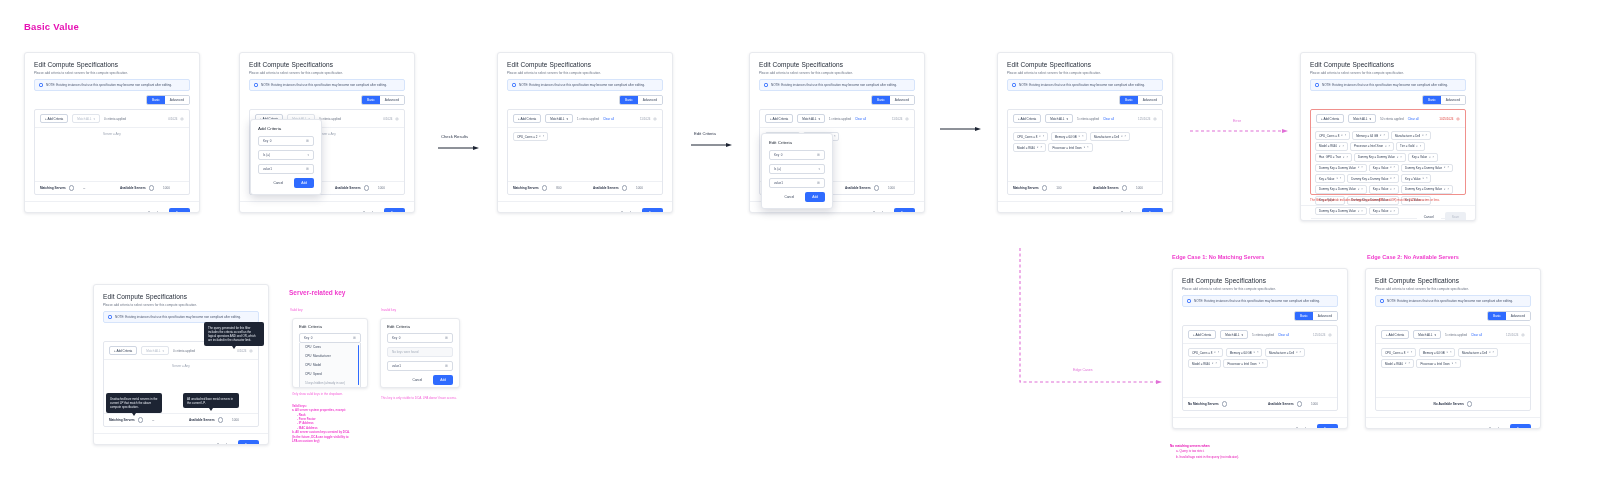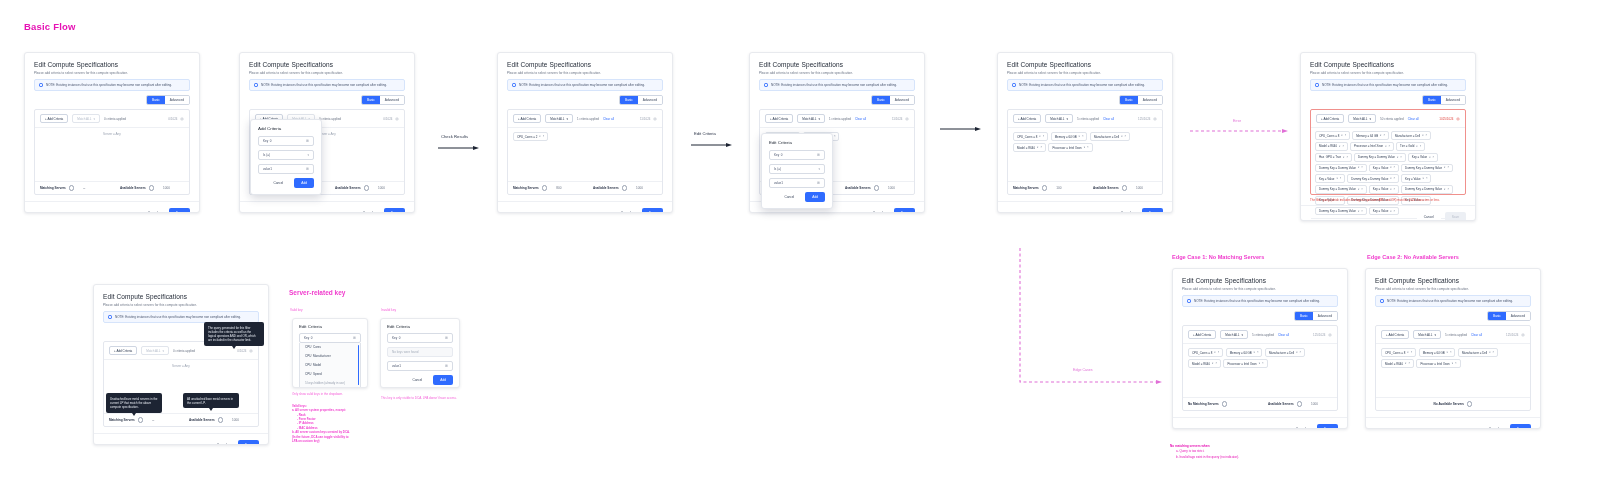--- a/index.html
+++ b/index.html
@@ -120,21 +120,21 @@
   .arrow-lab{position:absolute;font-size:4.2px;color:#2b3448;white-space:nowrap;}
   .dashed-lab{position:absolute;font-size:3.6px;color:#e06fd6;white-space:nowrap;}
 
   svg{display:block;overflow:visible;}
 </style>
 </head>
 <body>
 
 <div class="canvas">
 
-  <div class="flow-title" style="left:24px;top:21px;">Basic Flow</div>
+  <div class="flow-title" style="left:24px;top:21px;">Basic Value</div>
 
   <div class="anno-pink" style="left:289px;top:289px;font-size:6.5px;">Server-related key</div>
 
   <div class="anno-pink" style="left:1172px;top:254px;font-size:5.6px;">Edge Case 1: No Matching Servers</div>
 
   <div class="anno-pink" style="left:1367px;top:254px;font-size:5.6px;">Edge Case 2: No Available Servers</div>
 
   <div class="arrow-lab" style="left:441px;top:134px;">Check Results</div>
   <svg class="arrow" style="left:438px;top:146px;" width="42" height="6">
     <line x1="0" y1="2" x2="35" y2="2" stroke="#1d2433" stroke-width="1"></line>

